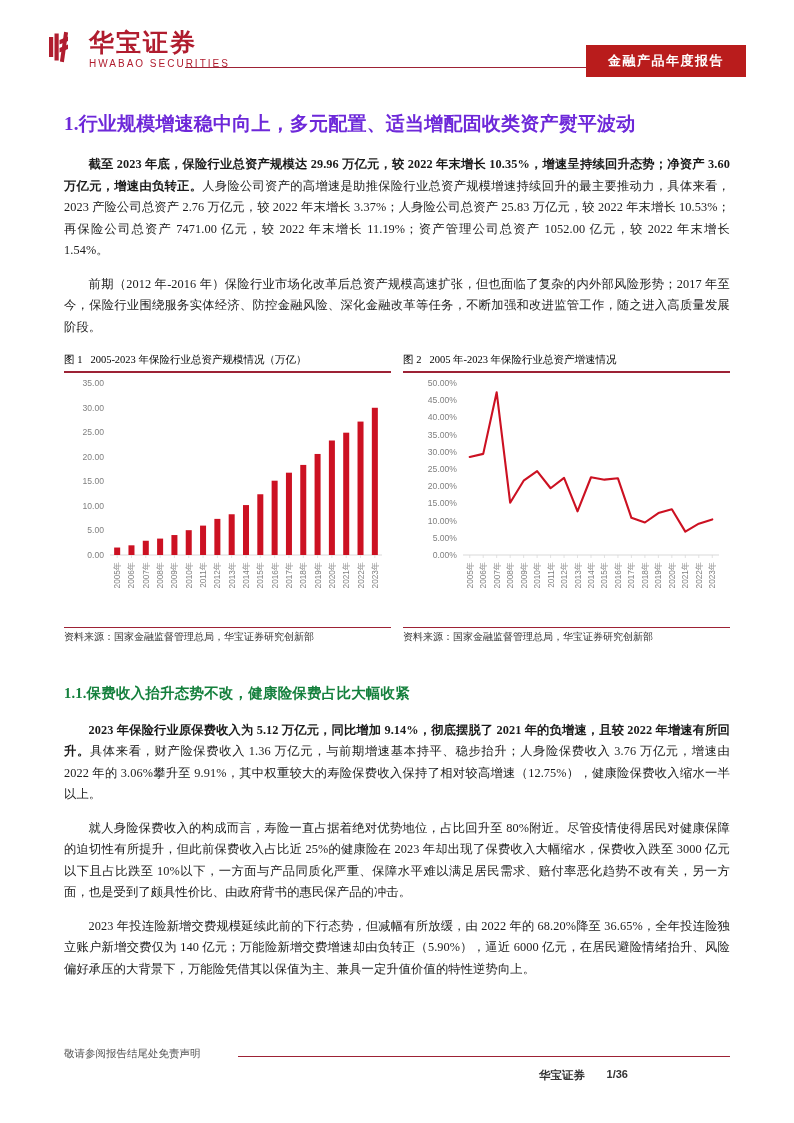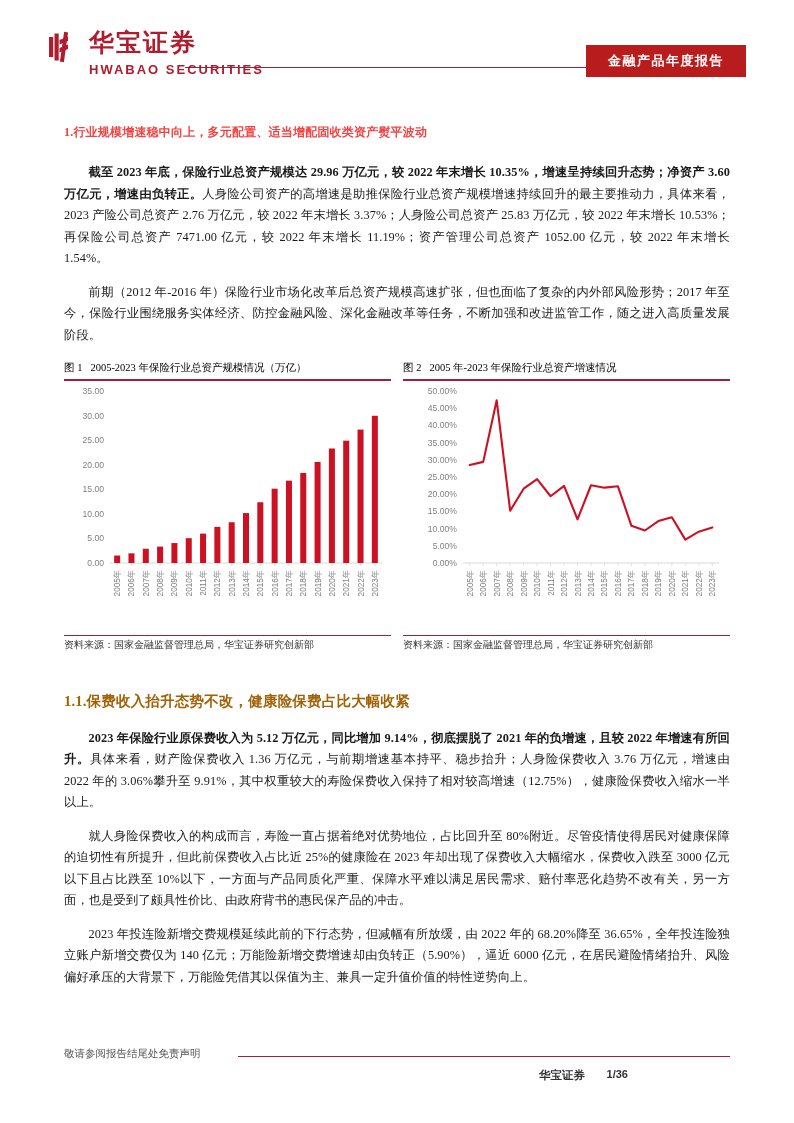--- a/index.html
+++ b/index.html
@@ -52,26 +52,26 @@
     font-family: "Liberation Serif", "DejaVu Serif", serif;
     font-size: 25px;
     font-weight: bold;
     color: #b01c2e;
     letter-spacing: 2px;
     line-height: 26px;
     white-space: nowrap;
   }
   .logo-en {
     font-family: "Liberation Sans", sans-serif;
-    font-size: 13px;
-    font-weight: bold;
+    font-size: 10px;
+    font-weight: normal;
     color: #b01c2e;
     letter-spacing: 2.0px;
     line-height: 12px;
-    margin-top: 8px;
+    margin-top: 2px;
     white-space: nowrap;
   }
   .header-rule {
     position: absolute;
     left: 185px;
     top: 67px;
     width: 560px;
     height: 1px;
     background: #9d2235;
   }
@@ -89,34 +89,34 @@
   }
 
   
   .content {
     position: absolute;
     left: 64px;
     top: 104px;
     width: 666px;
   }
   h1.section-title {
-    font-size: 12px;
-    font-weight: bold;
-    margin: 16px 0 18px 0;
+    font-size: 19px;
+    font-weight: bold;
+    margin: 8px 0 18px 0;
     line-height: 24px;
     letter-spacing: 0.2px;
-    color: #ef4444;
+    color: #6d28d9;
   }
   h2.subsection-title {
     font-size: 14.5px;
     font-weight: bold;
     margin: 0 0 16px 0;
     line-height: 22px;
     letter-spacing: 0.2px;
-    color: #a16207;
+    color: #15803d;
   }
   p.body-text {
     font-size: 12.3px;
     line-height: 21.5px;
     margin: 0 0 12px 0;
     text-align: justify;
     text-indent: 2em;
     letter-spacing: 0.1px;
   }
   .bold { font-weight: bold; }

